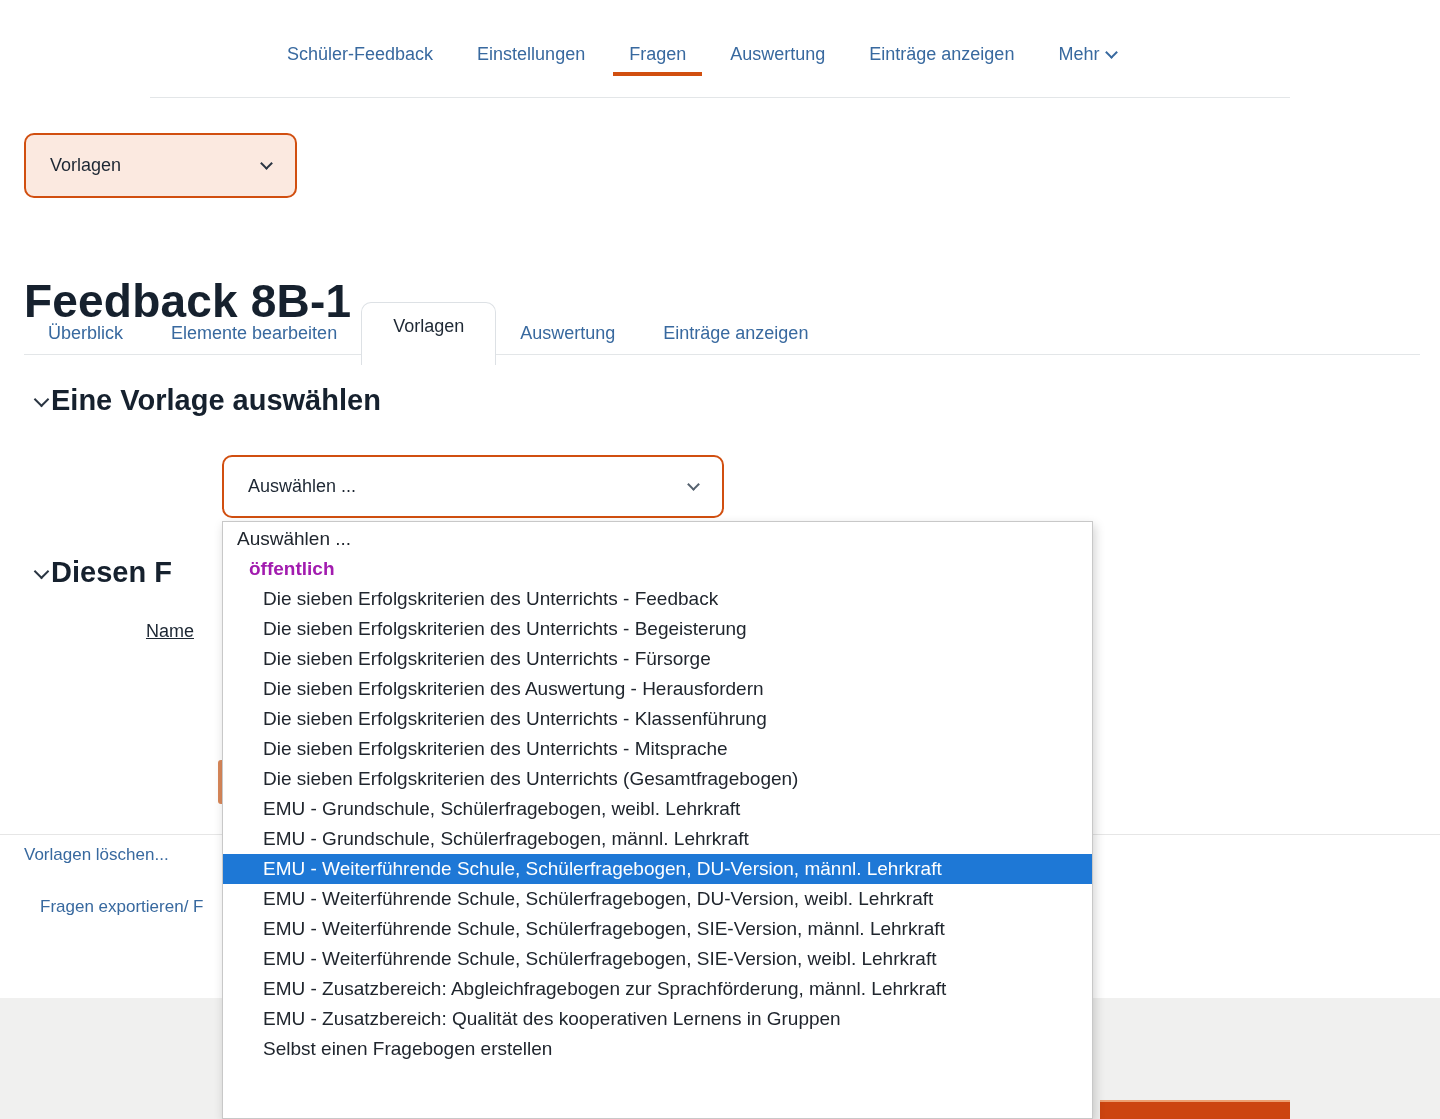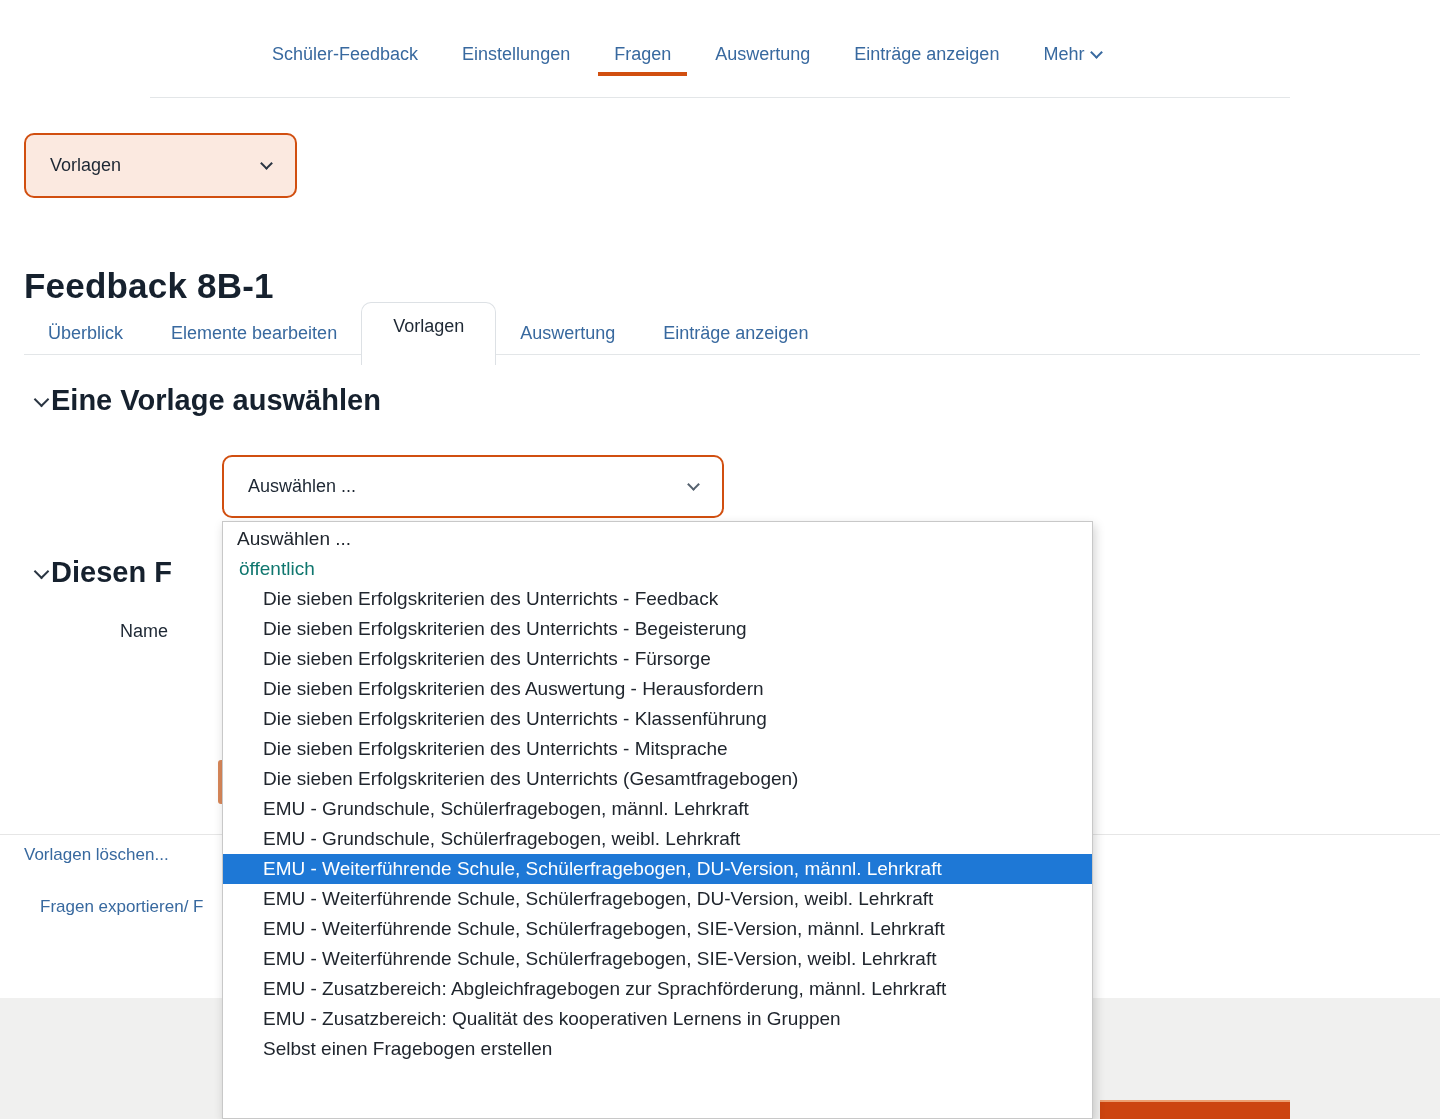--- a/index.html
+++ b/index.html
@@ -8,68 +8,68 @@
     --highlight:#1e78d6;
     --heading:#16212e;
     --btn-fill:#fbe9e0;
     --footer-btn:#cc4410;
   }
   *{box-sizing:border-box;}
   body{margin:0;background:#fff;font-family:"Liberation Sans",sans-serif;color:#1d2733;}
   .canvas{position:relative;width:1440px;height:1119px;overflow:hidden;background:#fff;}
 
   
-  .topnav{position:absolute;left:272px;top:44px;display:flex;gap:44px;align-items:flex-start;z-index:2;}
+  .topnav{position:absolute;left:287px;top:44px;display:flex;gap:44px;align-items:flex-start;z-index:2;}
   .nav-item{font-size:18px;color:var(--link);cursor:pointer;padding-bottom:29px;position:relative;white-space:nowrap;display:flex;align-items:center;gap:8px;}
   .nav-item.active::after{content:"";position:absolute;left:-16px;right:-16px;bottom:18px;height:4px;background:var(--accent);}
   .nav-divider{position:absolute;left:150px;top:97px;width:1140px;height:1px;background:#e3e6e8;}
 
   .chev{display:inline-block;width:9px;height:9px;border-right:2px solid currentColor;border-bottom:2px solid currentColor;transform:rotate(45deg);margin-top:-5px;}
   .chev.gray{color:#55616e;}
   .chev.dark{color:#2a3542;}
   .chev.lg{width:11px;height:11px;border-width:2.6px;}
 
   
   .vorlagen-btn{position:absolute;left:24px;top:133px;width:273px;height:65px;border:2px solid var(--accent);border-radius:10px;background:var(--btn-fill);display:flex;align-items:center;justify-content:space-between;padding:0 24px;font-size:18px;color:#1d2733;cursor:pointer;z-index:2;}
 
   
-  .page-title{position:absolute;left:24px;top:243px;font-size:35px;font-weight:700;color:var(--heading);letter-spacing:.2px;}
+  .page-title{position:absolute;left:24px;top:243px;font-size:46px;font-weight:700;color:var(--heading);letter-spacing:.2px;}
 
   
   .tabs{position:absolute;left:24px;top:302px;display:flex;align-items:center;z-index:2;}
   .tab{font-size:18px;color:var(--link);padding:13px 24px;cursor:pointer;white-space:nowrap;}
   .tab.active{color:#1d2733;background:#fff;border:1px solid #dde1e5;border-bottom:none;border-radius:10px 10px 0 0;padding:13px 31px 28px;position:relative;z-index:3;}
   .tabs-divider{position:absolute;left:24px;top:354px;width:1396px;height:1px;background:#e3e6e8;z-index:1;}
 
   
   .sec-h{position:absolute;display:flex;align-items:center;gap:4px;font-size:29px;font-weight:600;color:var(--heading);cursor:pointer;}
   .sec-h .chev{margin-top:-2px;}
   #sec-select{left:36px;top:384px;z-index:1;}
   #sec-use{left:36px;top:556px;z-index:1;}
 
   
   .select-ctl{position:absolute;left:222px;top:455px;width:502px;height:63px;border:2px solid var(--accent);border-radius:10px;background:#fff;display:flex;align-items:center;justify-content:space-between;padding:0 24px;font-size:18px;color:#1d2733;cursor:pointer;z-index:6;}
 
   
-  .name-label{position:absolute;left:120px;top:621px;width:100px;text-align:left;font-size:18px;color:#1d2733;z-index:1;}
+  .name-label{position:absolute;left:120px;top:621px;width:100px;text-align:center;font-size:18px;color:#1d2733;z-index:1;text-decoration:underline;}
   .obscured-btn-edge{position:absolute;left:218px;top:760px;width:4px;height:44px;background:#d9885a;border-radius:3px 0 0 3px;z-index:1;}
   .mid-divider{position:absolute;left:0;top:834px;width:1440px;height:1px;background:#e6e6e6;z-index:1;}
   .side-link{position:absolute;font-size:17px;color:var(--link);cursor:pointer;z-index:1;white-space:nowrap;}
   #link-delete{left:24px;top:845px;text-align:right;}
   #link-export{left:24px;top:897px;margin-left:16px;}
 
   
   .footer{position:absolute;left:0;top:998px;width:1440px;height:121px;background:#f0f0ef;z-index:0;}
   .footer-orange{position:absolute;left:1100px;top:1100px;width:190px;height:19px;background:var(--footer-btn);border-top:2px solid #ec9e70;z-index:1;cursor:pointer;}
 
   
   .dropdown{position:absolute;left:222px;top:521px;width:871px;height:598px;background:#fff;border:1px solid #c8c8c8;box-shadow:2px 4px 10px rgba(0,0,0,.18);padding-top:2px;overflow:hidden;z-index:10;}
   .opt{height:30px;line-height:30px;font-size:19px;color:#20262e;white-space:nowrap;overflow:hidden;cursor:default;}
   .opt.value{padding-left:14px;}
-  .opt.group{padding-left:16px;font-weight:400;color:#0f766e;}
+  .opt.group{padding-left:26px;font-weight:700;color:#a21caf;}
   .opt.option{padding-left:40px;}
   .opt.selected{background:var(--highlight);color:#fff;}
 </style>
 </head>
 <body>
 
 <div class="canvas">
 
   <nav class="topnav">
     <span class="nav-item">Schüler-Feedback</span>
@@ -127,22 +127,22 @@
   <div class="dropdown">
       <div class="opt value">Auswählen ...</div>
       <div class="opt group">öffentlich</div>
       <div class="opt option">Die sieben Erfolgskriterien des Unterrichts - Feedback</div>
       <div class="opt option">Die sieben Erfolgskriterien des Unterrichts - Begeisterung</div>
       <div class="opt option">Die sieben Erfolgskriterien des Unterrichts - Fürsorge</div>
       <div class="opt option">Die sieben Erfolgskriterien des Auswertung - Herausfordern</div>
       <div class="opt option">Die sieben Erfolgskriterien des Unterrichts - Klassenführung</div>
       <div class="opt option">Die sieben Erfolgskriterien des Unterrichts - Mitsprache</div>
       <div class="opt option">Die sieben Erfolgskriterien des Unterrichts (Gesamtfragebogen)</div>
+      <div class="opt option">EMU - Grundschule, Schülerfragebogen, weibl. Lehrkraft</div>
       <div class="opt option">EMU - Grundschule, Schülerfragebogen, männl. Lehrkraft</div>
-      <div class="opt option">EMU - Grundschule, Schülerfragebogen, weibl. Lehrkraft</div>
       <div class="opt option selected">EMU - Weiterführende Schule, Schülerfragebogen, DU-Version, männl. Lehrkraft</div>
       <div class="opt option">EMU - Weiterführende Schule, Schülerfragebogen, DU-Version, weibl. Lehrkraft</div>
       <div class="opt option">EMU - Weiterführende Schule, Schülerfragebogen, SIE-Version, männl. Lehrkraft</div>
       <div class="opt option">EMU - Weiterführende Schule, Schülerfragebogen, SIE-Version, weibl. Lehrkraft</div>
       <div class="opt option">EMU - Zusatzbereich: Abgleichfragebogen zur Sprachförderung, männl. Lehrkraft</div>
       <div class="opt option">EMU - Zusatzbereich: Qualität des kooperativen Lernens in Gruppen</div>
       <div class="opt option">Selbst einen Fragebogen erstellen</div>
     </div>
 
 </div>

